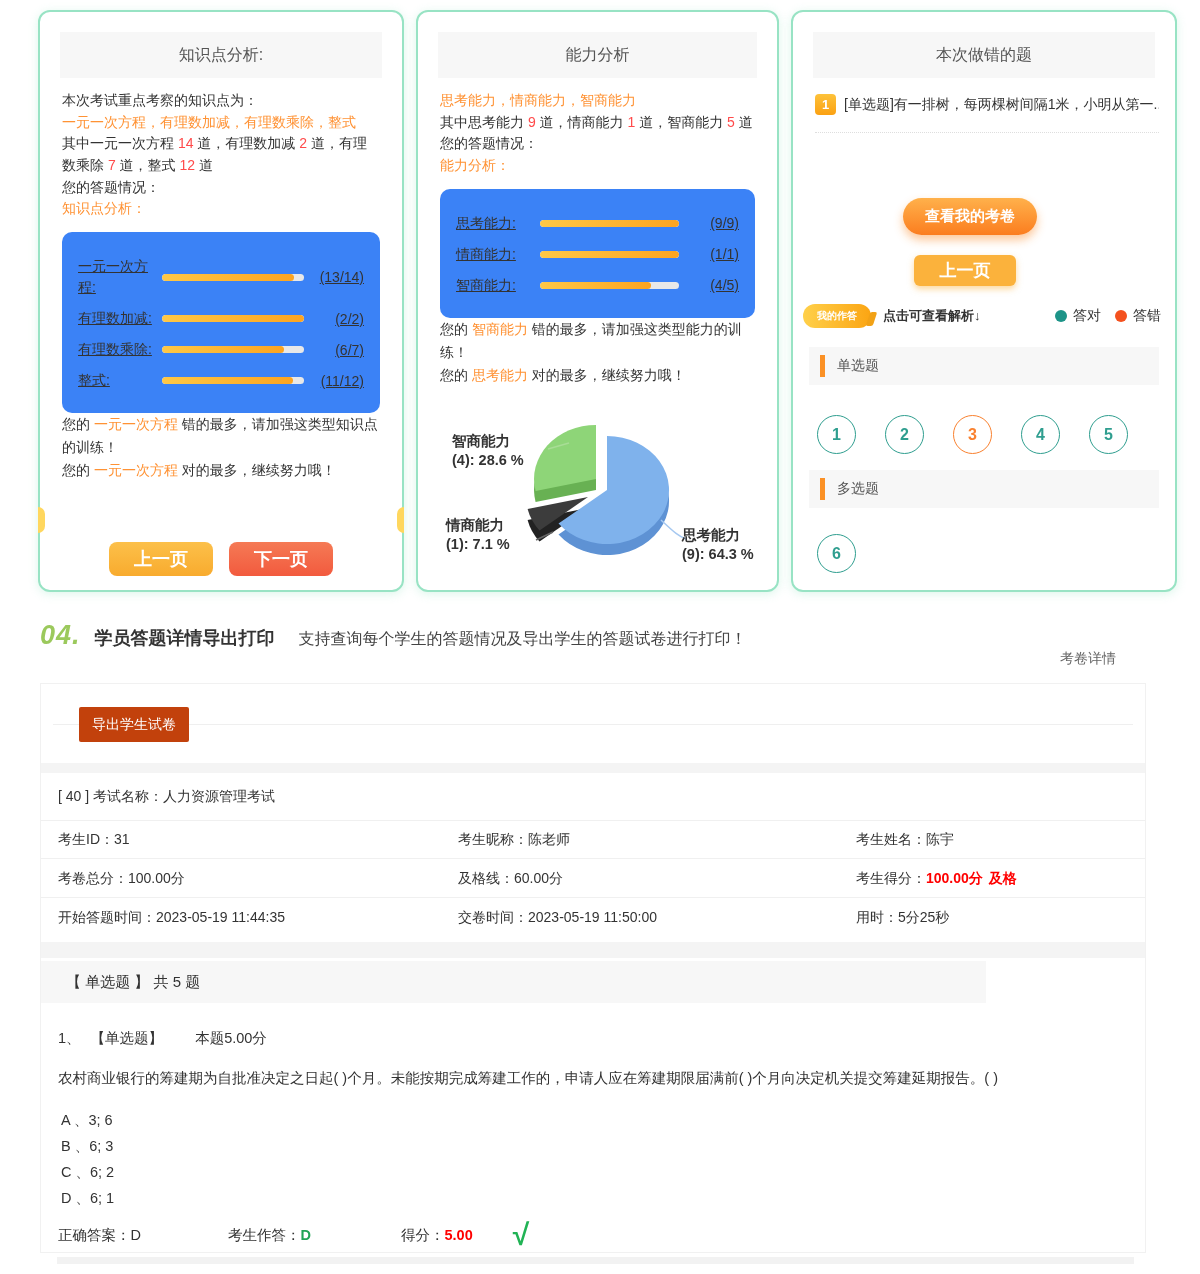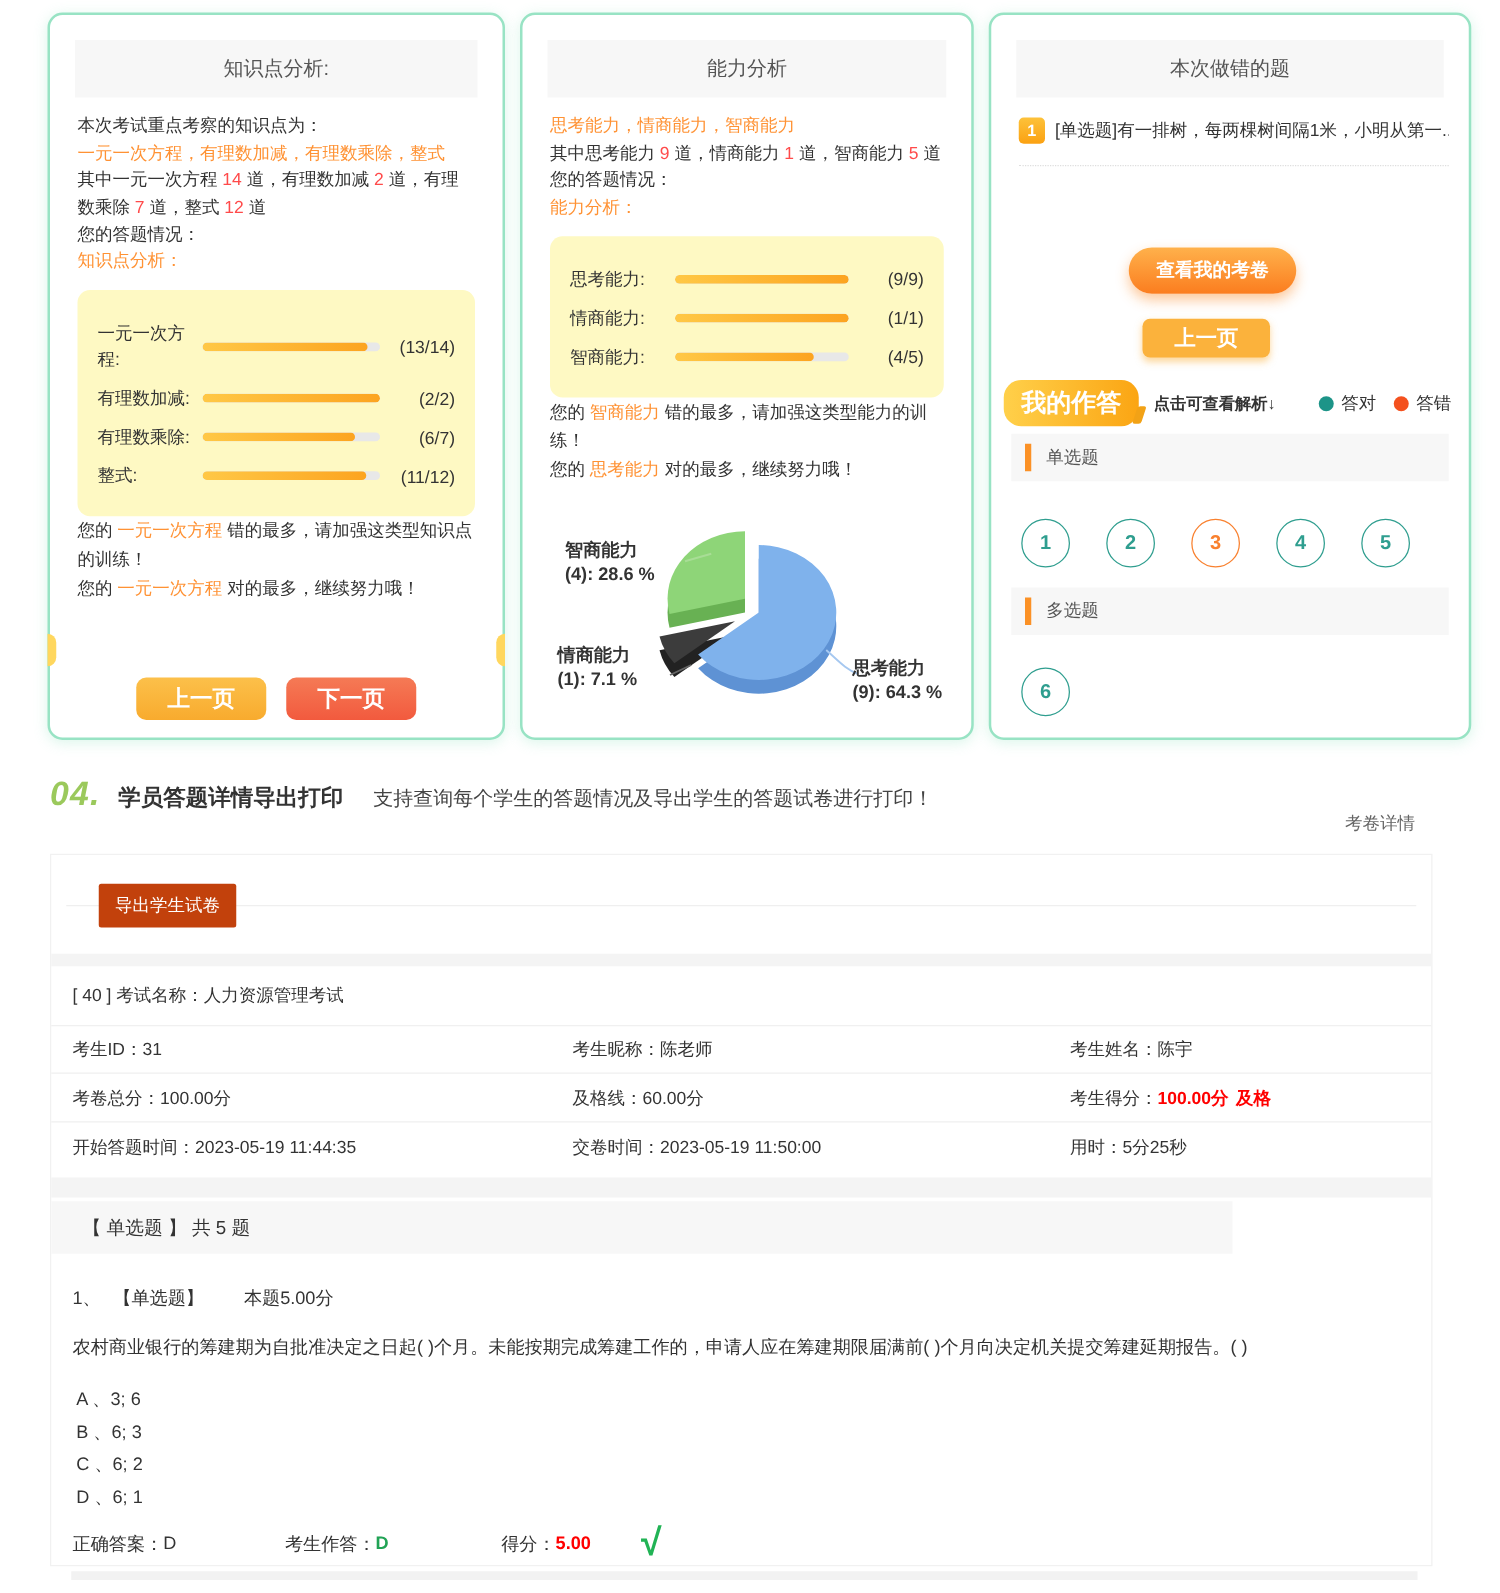--- a/index.html
+++ b/index.html
@@ -15,21 +15,21 @@
   .card3 { left:791px; width:386px; height:582px; }
   .card-head { margin:20px 20px 0 20px; height:46px; background:#f7f7f7;
                display:flex; align-items:center; justify-content:center;
                font-size:16px; color:#555; }
   .card-body { padding:12px 22px 0 22px; }
   .t { font-size:14px; color:#333; line-height:1.55; margin-top:0; }
   .orange { color:#ff9234; }
   .red { color:#ff4a4a; }
   .tip { line-height:1.65; }
 
-  .peach { background:#fef9c3; border-radius:10px; padding:14px 16px 12px 16px; margin-top:12px; }
+  .peach { background:#3b82f6; border-radius:10px; padding:14px 16px 12px 16px; margin-top:12px;text-decoration:underline; }
   .bar-row { display:flex; align-items:center; margin:10px 0; }
   .bar-label { width:76px; font-size:14px; color:#333; line-height:1.5; flex:none; }
   .bar-track { flex:1; height:7px; background:#e8e8e8; border-radius:4px; overflow:hidden; margin:0 8px; }
   .bar-fill { height:100%; border-radius:4px; background:linear-gradient(90deg,#ffc846,#fca420); }
   .bar-val { width:52px; text-align:right; font-size:14px; color:#333; flex:none; }
 
   .pager { position:absolute; bottom:14px; left:0; right:0; display:flex; justify-content:center; gap:16px; }
   .pg-btn { width:104px; height:34px; border:none; border-radius:8px; color:#fff;
             font-size:18px; font-weight:bold; font-family:inherit; cursor:pointer;
             display:flex; align-items:center; justify-content:center; }
@@ -54,21 +54,21 @@
   .wrong-text { font-size:14px; color:#333; line-height:21px; white-space:nowrap; overflow:hidden; }
   .dotted { position:absolute; top:120px; left:22px; right:16px; border-bottom:1px dotted #dedede; }
   .no-more { position:absolute; top:133px; left:0; right:0; text-align:center; color:#b9b9b9; font-size:15px; }
   .view-btn { position:absolute; top:186px; left:110px; width:134px; height:37px; border:none; border-radius:19px;
               background:linear-gradient(180deg,#ffb14b,#fb7d1f); color:#fff; font-size:15px; font-weight:bold;
               font-family:inherit; cursor:pointer; box-shadow:0 5px 10px rgba(251,132,32,.45); }
   .prev-btn3 { position:absolute; top:243px; left:121px; width:102px; height:31px; border:none; border-radius:6px;
                background:#fbb23c; color:#fff; font-size:17px; font-weight:bold; font-family:inherit; cursor:pointer;
                box-shadow:0 3px 6px rgba(251,178,60,.5); }
   .answer-bar { position:absolute; top:292px; left:10px; right:14px; display:flex; align-items:center; }
-  .my-answer { position:relative; background:linear-gradient(90deg,#ffd04a,#fba513); color:#fff; font-size:20px; font-weight:bold;
+  .my-answer { position:relative; background:linear-gradient(90deg,#ffd04a,#fba513); color:#fff; font-size:10px; font-weight:bold;
                padding:5px 14px; border-radius:14px; cursor:pointer; }
   .my-answer::after { content:""; position:absolute; right:-4px; bottom:2px; width:7px; height:14px;
                       background:#f2a216; transform:skewX(-18deg); border-radius:2px; }
   .hint { margin-left:12px; font-size:13px; font-weight:bold; color:#333; }
   .legend { margin-left:auto; display:flex; align-items:center; gap:6px; }
   .dot { width:12px; height:12px; border-radius:50%; display:inline-block; }
   .dot.ok { background:#1d9488; }
   .dot.bad { background:#f4511e; margin-left:8px; }
   .legend span.lg-t { font-size:14px; color:#333; }
   .group-band { position:absolute; left:16px; right:16px; height:38px; background:#f7f7f7;
@@ -80,21 +80,21 @@
   .qcircle { width:39px; height:39px; border-radius:50%; border:1.5px solid #2f9e8f; color:#2f9e8f;
              font-size:16px; font-weight:bold; display:flex; align-items:center; justify-content:center;
              background:#fff; cursor:pointer; }
   .qcircle.wrong { border-color:#f9812f; color:#f9812f; }
 
   
   .sec-head { position:absolute; top:620px; left:40px; display:flex; align-items:baseline; }
   .sec-num { font-size:27px; font-style:italic; font-weight:bold; color:#9bc95c; letter-spacing:1px; }
   .sec-title { font-size:18px; font-weight:bold; color:#333; margin-left:14px; }
   .sec-sub { font-size:16px; color:#444; margin-left:24px; }
-  .sec-link { position:absolute; top:650px; right:68px; font-size:14px; color:#666; cursor:pointer; }
+  .sec-link { position:absolute; top:650px; right:84px; font-size:14px; color:#666; cursor:pointer; }
 
   
   .detail { position:absolute; top:683px; left:40px; width:1106px; height:570px; background:#fff;
             border:1px solid #f1f1f1; }
   .hr1 { position:absolute; top:40px; left:12px; right:12px; border-top:1px solid #efefef; }
   .export-btn { position:absolute; top:23px; left:38px; width:110px; height:35px; border:none; border-radius:2px;
                 background:#c2410c; color:#fff; font-size:14px; font-family:Liberation Sans, sans-serif; cursor:pointer; }
   .strip { position:absolute; left:0; right:0; background:#f4f4f4; }
   .strip1 { top:79px; height:10px; }
   .strip2 { top:258px; height:16px; }

